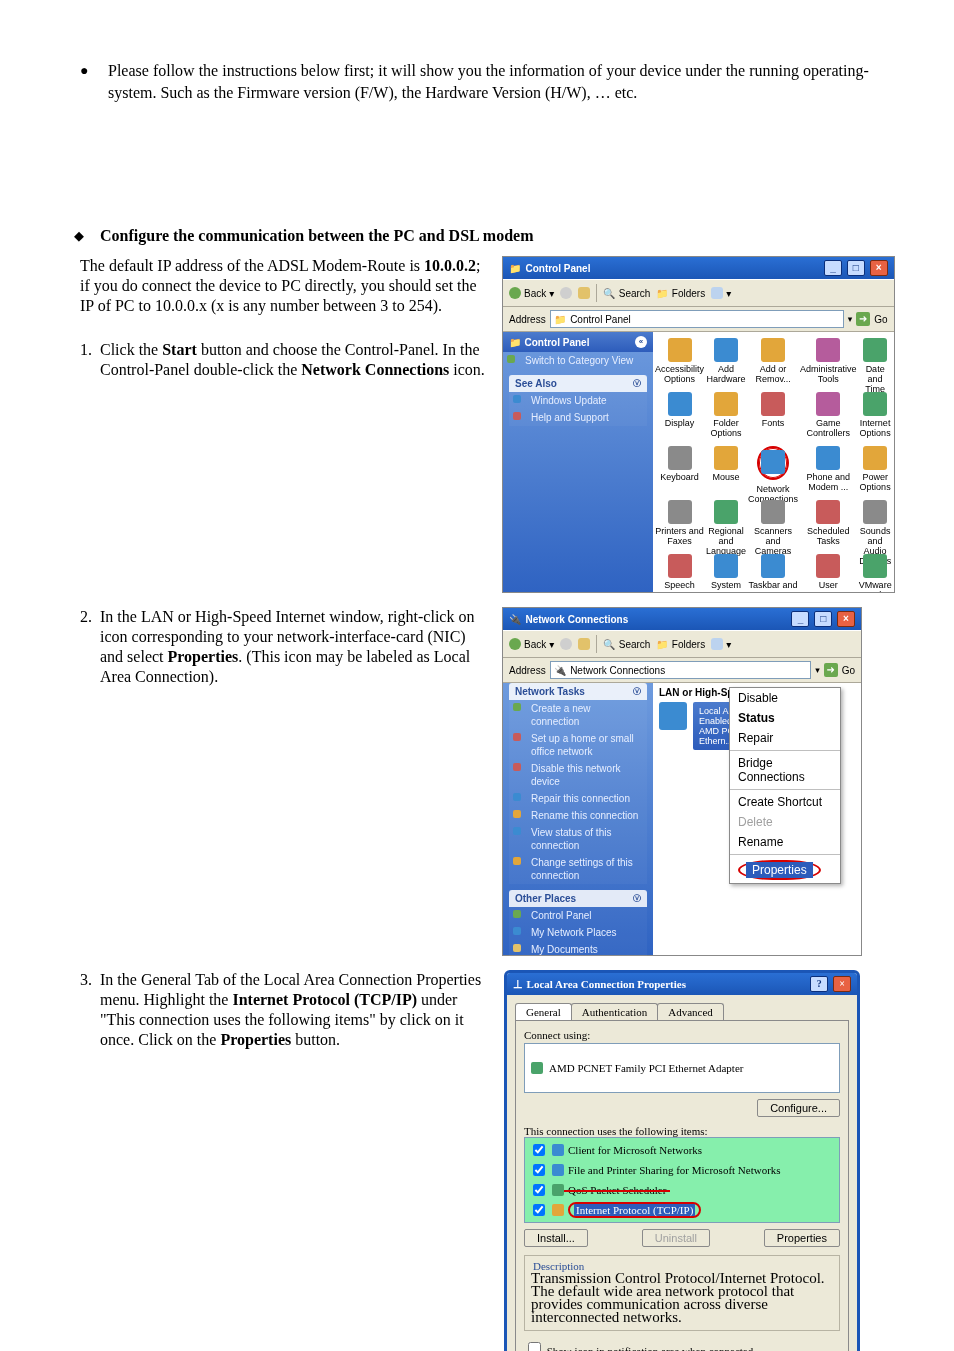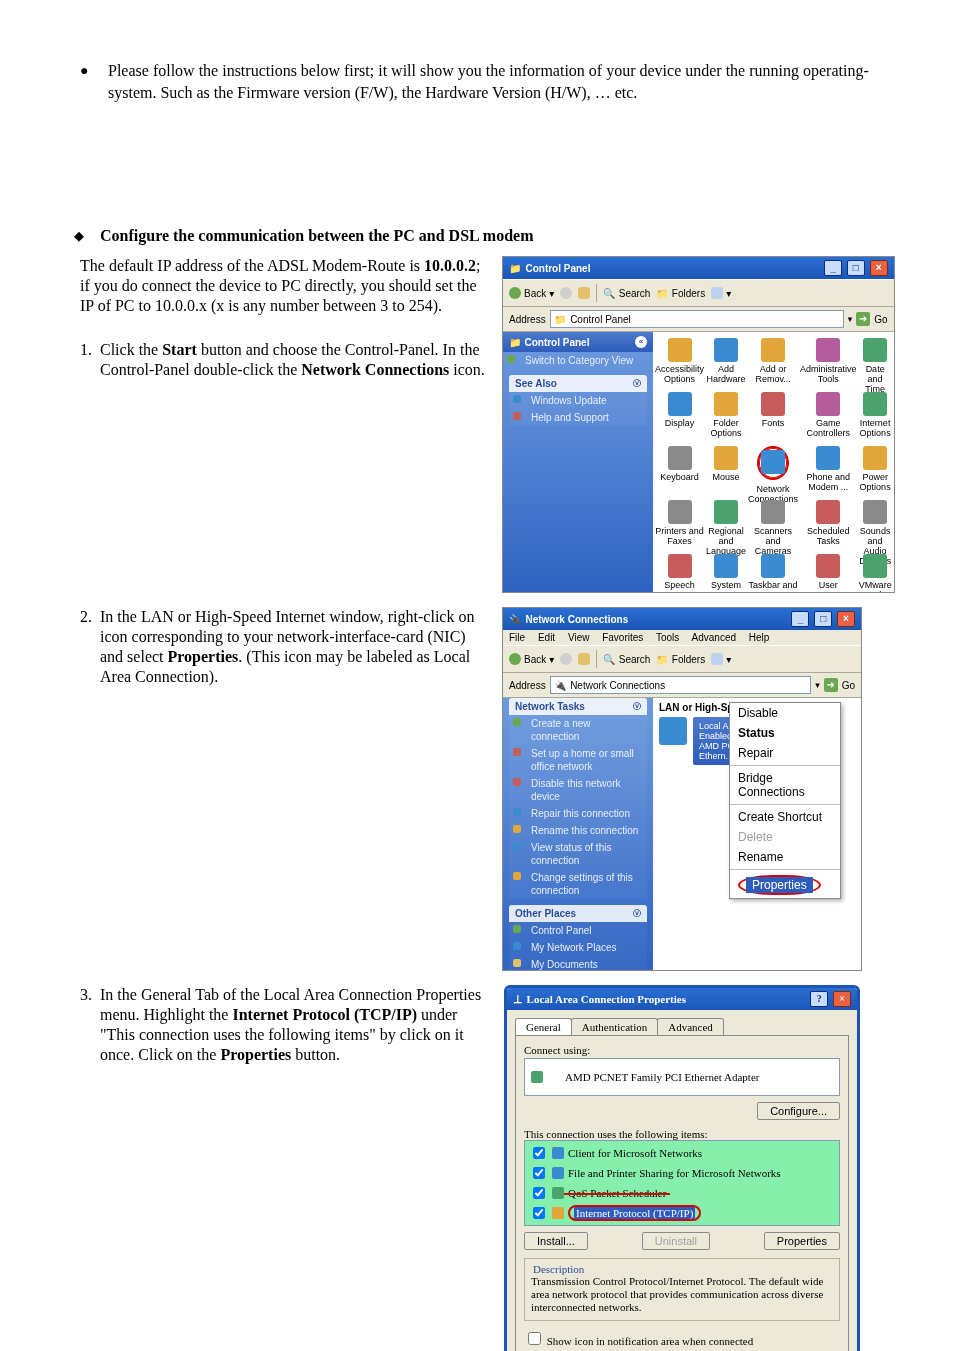--- a/index.html
+++ b/index.html
@@ -287,25 +287,25 @@
   }
   .tabpage {
     margin: 0 8px 8px;
     border: 1px solid #8a8a8a;
     background: #ece9d8;
     padding: 8px;
   }
   .field-box {
     background: #fff;
     border: 1px solid #7f9db9;
-    padding: 12px 6px;
+    padding: 18px 6px;
     margin: 2px 0 6px;
     display: flex;
     align-items: flex-start;
-    gap: 22px;
+    gap: 6px;
   }
   .btn {
     border: 1px solid #8a8a8a;
     background: #ece9d8;
     padding: 2px 12px;
     font-size: 11px;
     border-radius: 2px;
   }
   .btn.ghost { color: #a0a0a0; }
   .items-list {
@@ -556,29 +556,20 @@
   </div>
   <div class="right-col">
     <div class="screenshot">
       <div class="titlebar">
         <span><span style="margin-right:4px">🔌</span><span>Network Connections</span></span>
         <span class="wbtns">
           <span>_</span>
           <span>□</span>
           <span class="close">×</span>
         </span>
-      </div>
-      <div class="menubar">
-        <span>File</span>
-        <span>Edit</span>
-        <span>View</span>
-        <span>Favorites</span>
-        <span>Tools</span>
-        <span>Advanced</span>
-        <span>Help</span>
       </div>
       <div class="toolbar">
         <span class="tbtn"><span class="sw" style="background:#6aa84f;border-radius:50%"></span><span>Back</span> ▾</span>
         <span class="tbtn">
             <span class="sw" style="background:#cfcfcf;border-radius:50%"></span>
           </span>
         <span class="tbtn">
             <span class="sw" style="background:#e2c26a"></span>
           </span>
         <span style="width:1px;height:18px;background:#aca899"></span>
@@ -711,21 +702,21 @@
             <span class="red-oval2"><span class="li-sel">Internet Protocol (TCP/IP)</span></span>
           </div>
         </div>
         <div style="display:flex;justify-content:space-between;margin-bottom:8px">
           <button class="btn">Install...</button>
           <button class="btn ghost">Uninstall</button>
           <button class="btn">Properties</button>
         </div>
         <div class="group">
           <div class="gtitle">Description</div>
-          <div style="font-size:11px;line-height:13px">Transmission Control Protocol/Internet Protocol. The default wide area network protocol that provides communication across diverse interconnected networks.</div>
+          <div style="font-size:15px;line-height:13px">Transmission Control Protocol/Internet Protocol. The default wide area network protocol that provides communication across diverse interconnected networks.</div>
         </div>
         <div style="margin-top:8px">
           <input type="checkbox" style="">
           <span>Show icon in notification area when connected</span>
         </div>
       </div>
 
     </div>
   </div>
 </div>

